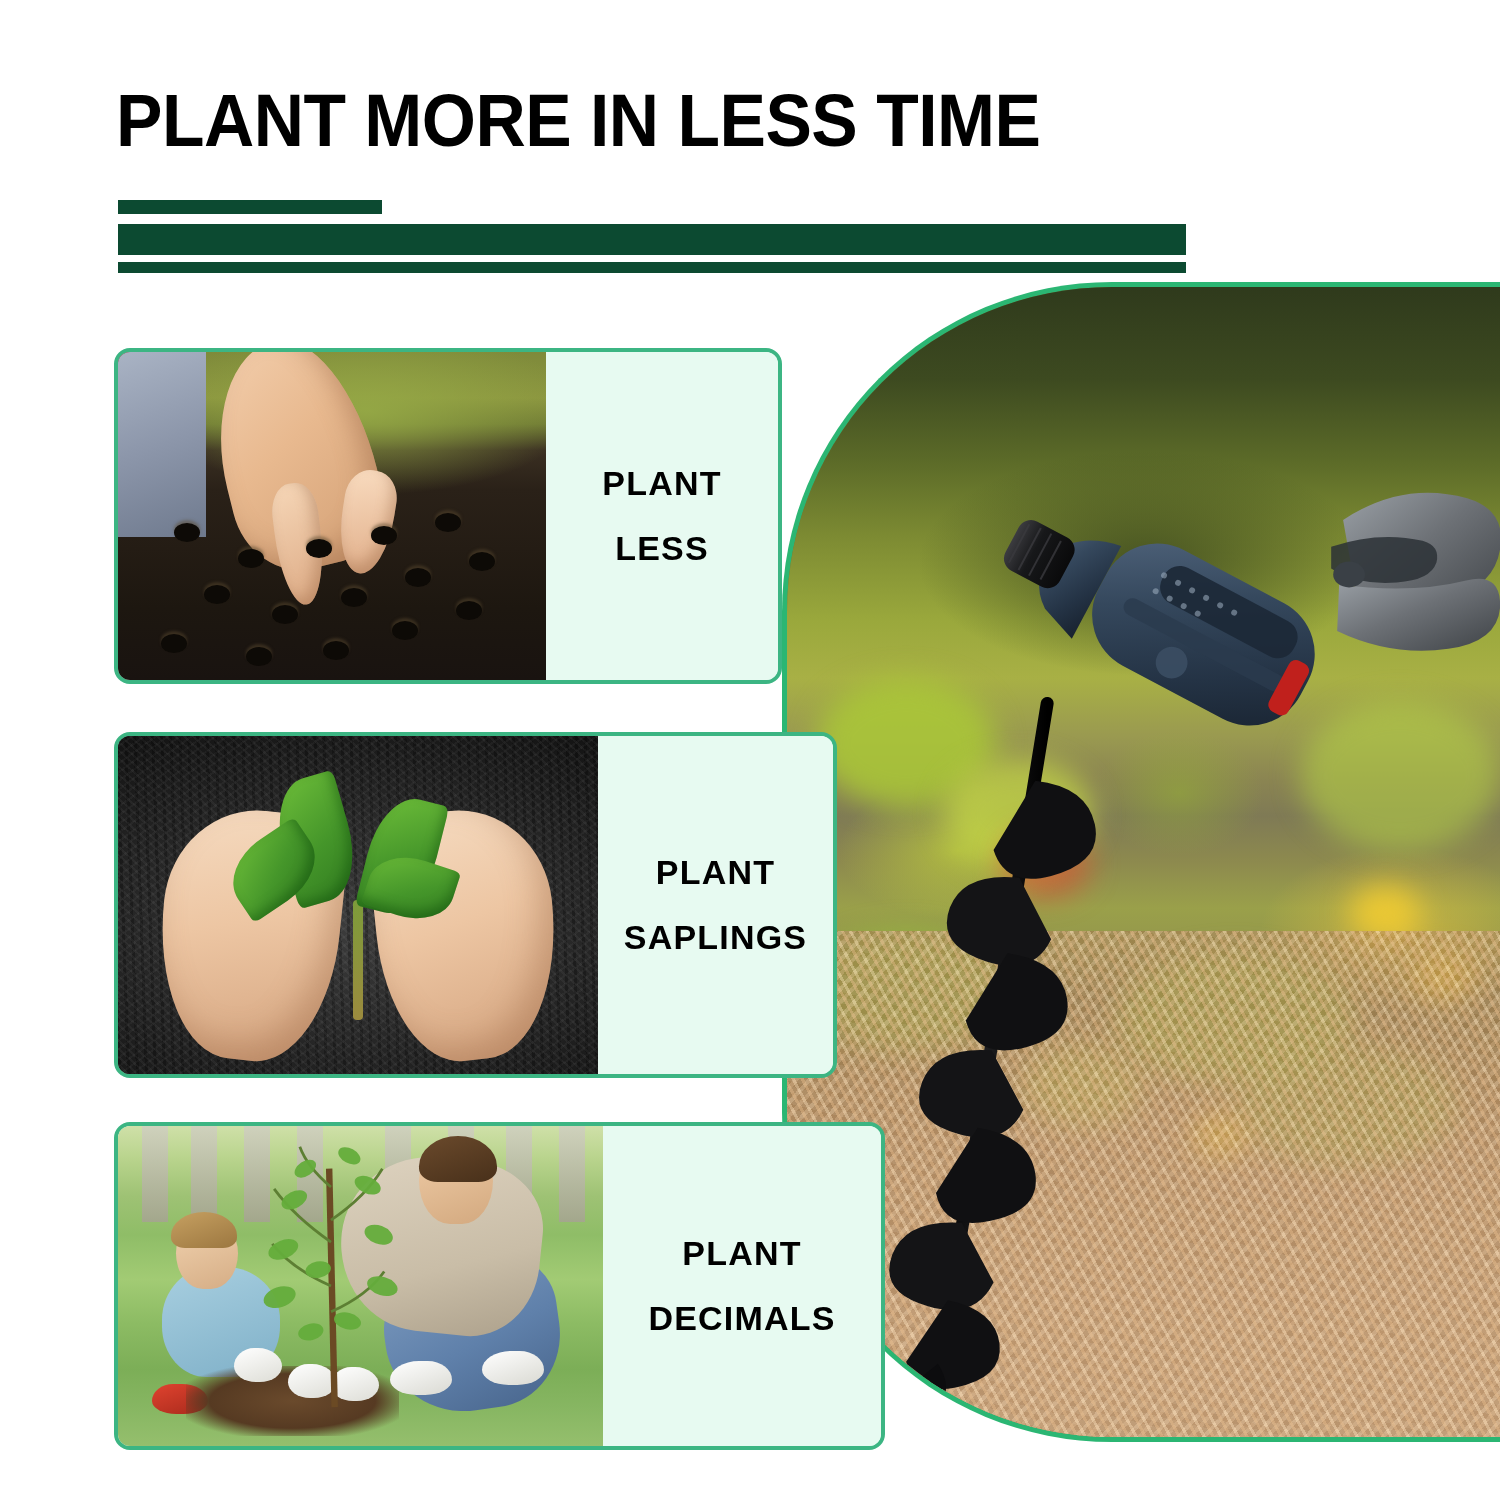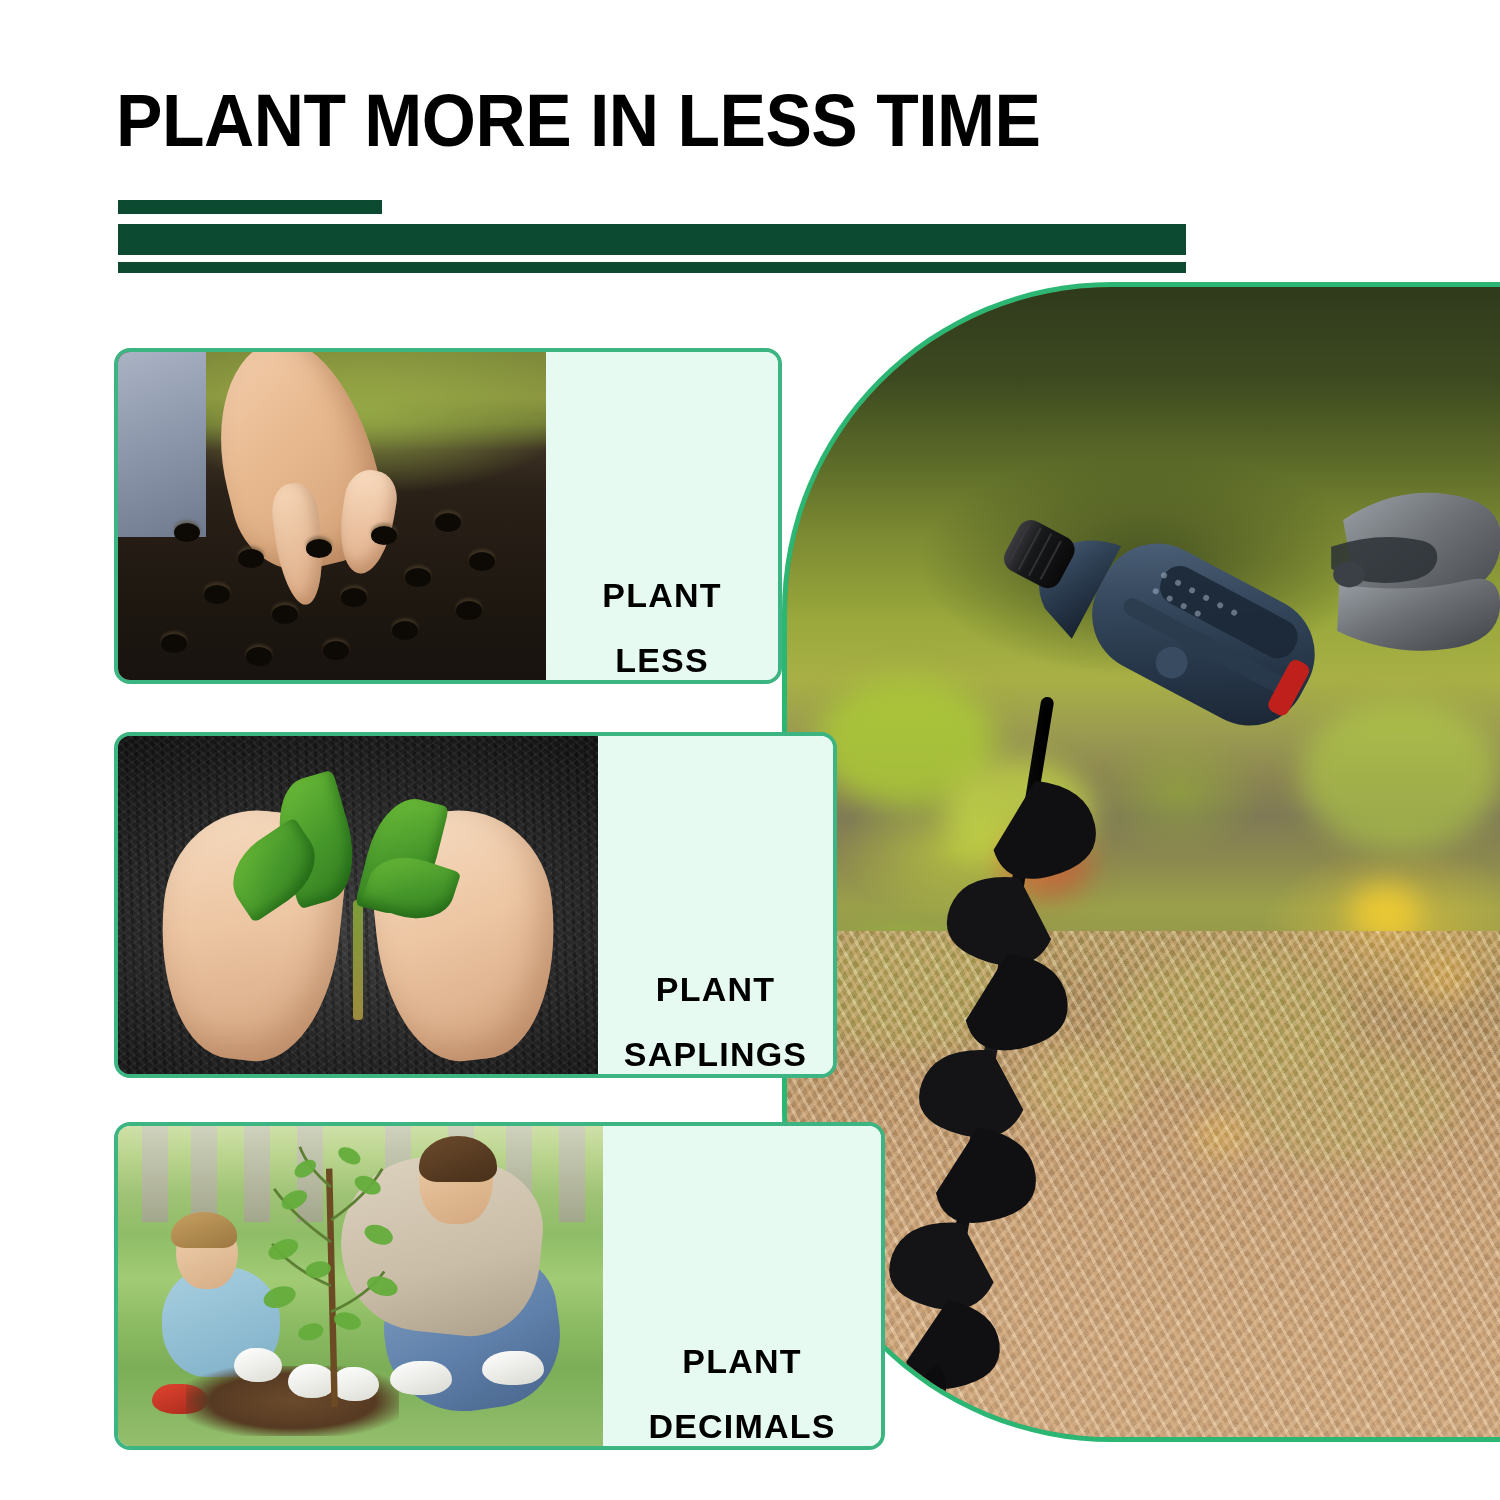--- a/index.html
+++ b/index.html
@@ -148,21 +148,21 @@
     height: 100%;
     flex: none;
     overflow: hidden;
   }
   .card-label {
     flex: 1 1 auto;
     background: #e7faf1;
     display: flex;
     flex-direction: column;
     align-items: center;
-    justify-content: flex-end;
+    justify-content: center;
     gap: 26px;
     color: #000000;
     font-weight: 700;
     font-size: 34px;
     letter-spacing: 1.2px;
     text-align: center;
   }
   .card-label .l2 { white-space: nowrap; }
 
   #card-1 { left: 114px; top: 348px;  width: 668px; height: 336px; }

